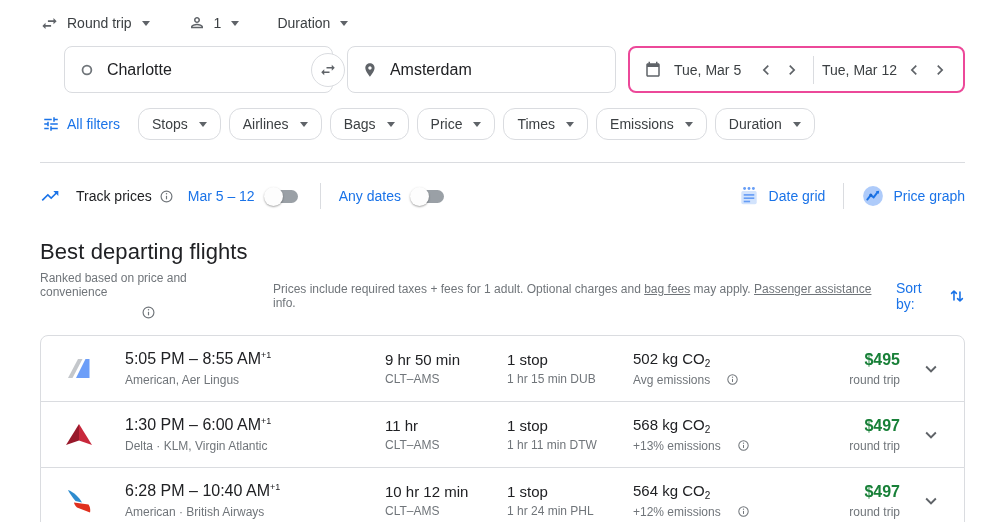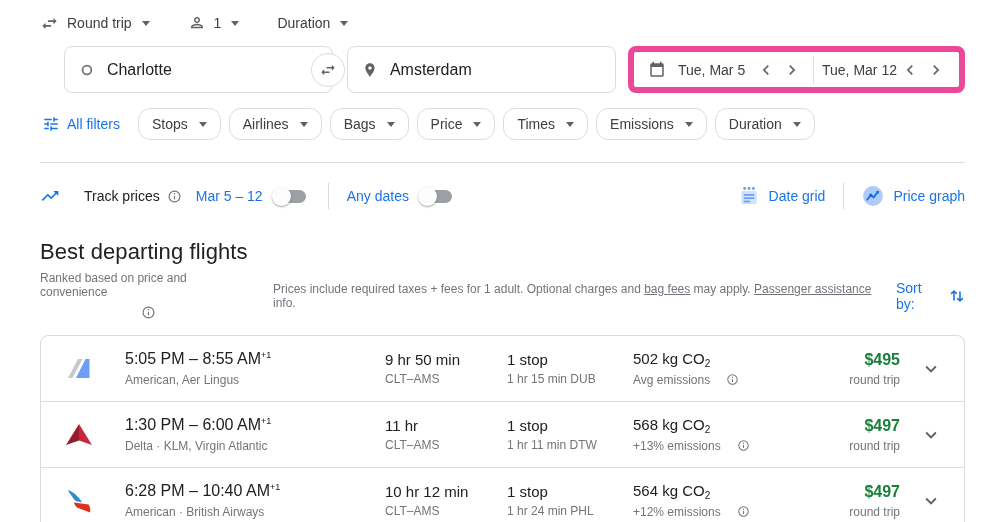--- a/index.html
+++ b/index.html
@@ -16,40 +16,40 @@
   .search-row { display: flex; gap: 12px; margin-top: 8px; }
   .route-box { position: relative; flex: 1 1 575px; display: flex; gap: 14px; padding-left: 24px; }
   .field { display: flex; align-items: center; gap: 12px; flex: 1; height: 47px;
     border: 1px solid #dadce0; border-radius: 8px; padding: 0 14px; background: #fff; }
   .field input { border: none; outline: none; font-size: 16px; color: #202124; width: 100%;
     font-family: "Liberation Sans", "DejaVu Sans", sans-serif; background: transparent; }
   .swap-btn { position: absolute; left: 50%; top: 50%; transform: translate(-50%,-50%);
     width: 34px; height: 34px; border-radius: 50%; background: #fff; border: 1px solid #dadce0;
     display: flex; align-items: center; justify-content: center; cursor: pointer; z-index: 2; }
   .dates-box { flex: 0 0 337px; display: flex; align-items: center; height: 47px;
-    border: 6px solid #ec4899; border-radius: 8px; padding: 0 10px 0 14px; }
+    border: 2px solid #ec4899; border-radius: 8px; padding: 0 10px 0 14px; }
   .date-text { font-size: 14px; color: #3c4043; font-weight: 500; flex: 1; white-space: nowrap; }
   .date-nav { width: 26px; height: 26px; display: flex; align-items: center; justify-content: center; cursor: pointer; border-radius: 50%; }
   .vdiv { width: 1px; background: #dadce0; height: 28px; margin: 0 8px; }
 
   
   .filters-row { display: flex; align-items: center; gap: 8px; margin-top: 15px; }
   .all-filters { display: flex; align-items: center; gap: 7px; color: #1a73e8; font-size: 14px;
     font-weight: 500; padding: 0 10px 0 2px; cursor: pointer; background: none; border: none;
     font-family: inherit; }
   .chip { display: flex; align-items: center; gap: 9px; height: 32px; padding: 0 13px;
     border: 1px solid #dadce0; border-radius: 12px; background: #fff; font-size: 14px;
     color: #3c4043; cursor: pointer; font-family: inherit; white-space: nowrap; }
 
   .hdiv { border: none; border-top: 1px solid #dadce0; margin-top: 22px; }
 
   
   .track-row { display: flex; align-items: center; justify-content: space-between; margin-top: 14px; height: 38px; }
   .track-left, .track-right { display: flex; align-items: center; }
-  .track-label { font-size: 14px; font-weight: 500; color: #202124; margin-left: 24px; }
+  .track-label { font-size: 14px; font-weight: 500; color: #202124; margin-left: 16px; }
   .blue-label { font-size: 14px; font-weight: 500; color: #1a73e8; cursor: pointer; }
   .info-icon { margin-left: 7px; display: flex; cursor: pointer; }
   .toggle { position: relative; width: 31px; height: 13px; border-radius: 7px; background: #9aa0a6;
     margin: 0 4px 0 12px; cursor: pointer; }
   .toggle .thumb { position: absolute; left: -3px; top: -3px; width: 19px; height: 19px;
     border-radius: 50%; background: #fdfdfd; box-shadow: 0 1px 2px rgba(0,0,0,.35); }
   .tdiv { width: 1px; height: 26px; background: #dadce0; margin: 0 18px; }
   .tool-btn { display: flex; align-items: center; gap: 9px; cursor: pointer; background: none; border: none; font-family: inherit; }
 
   

